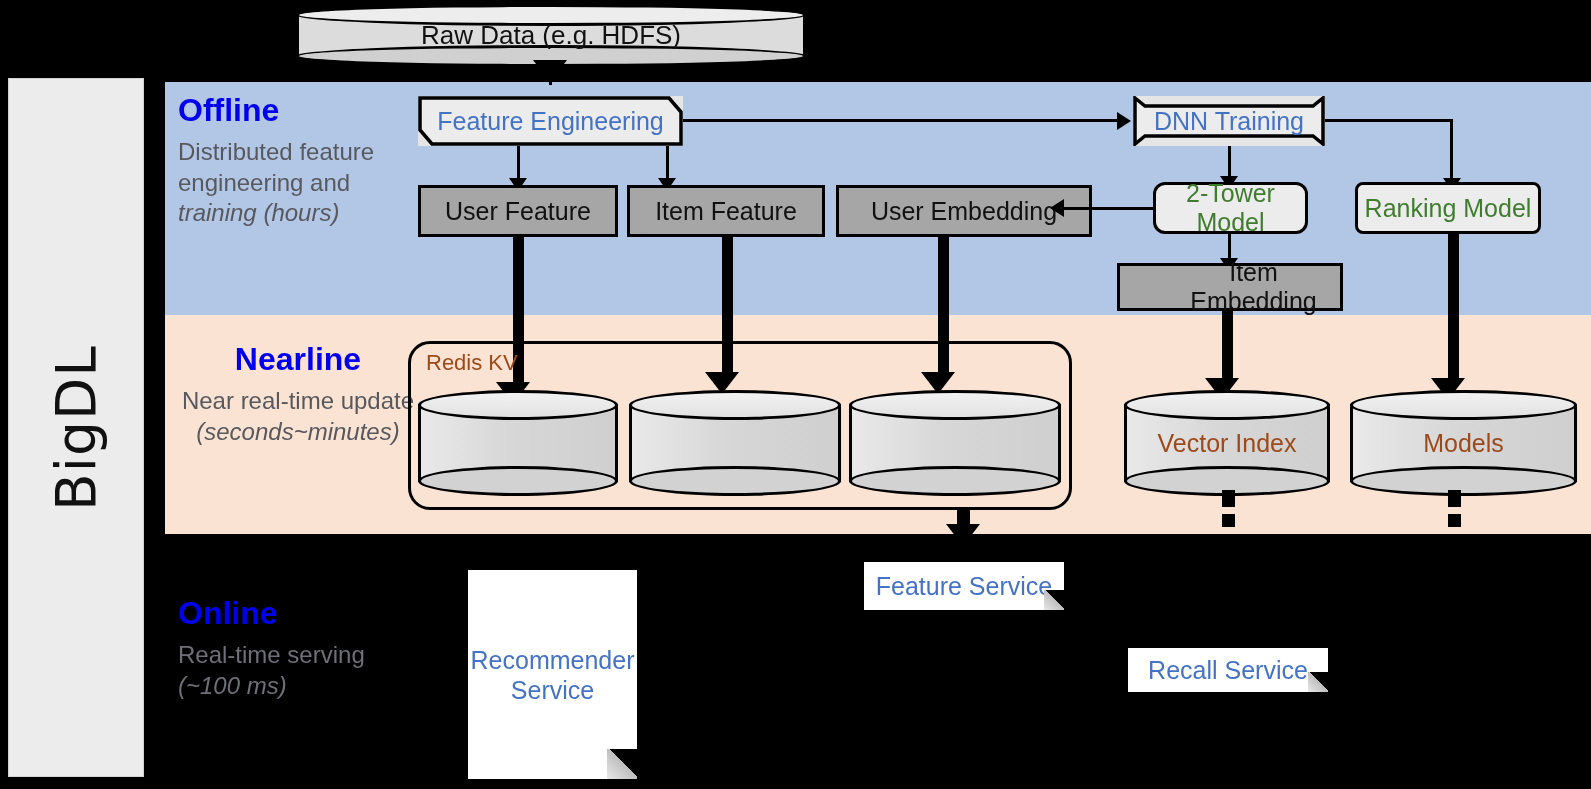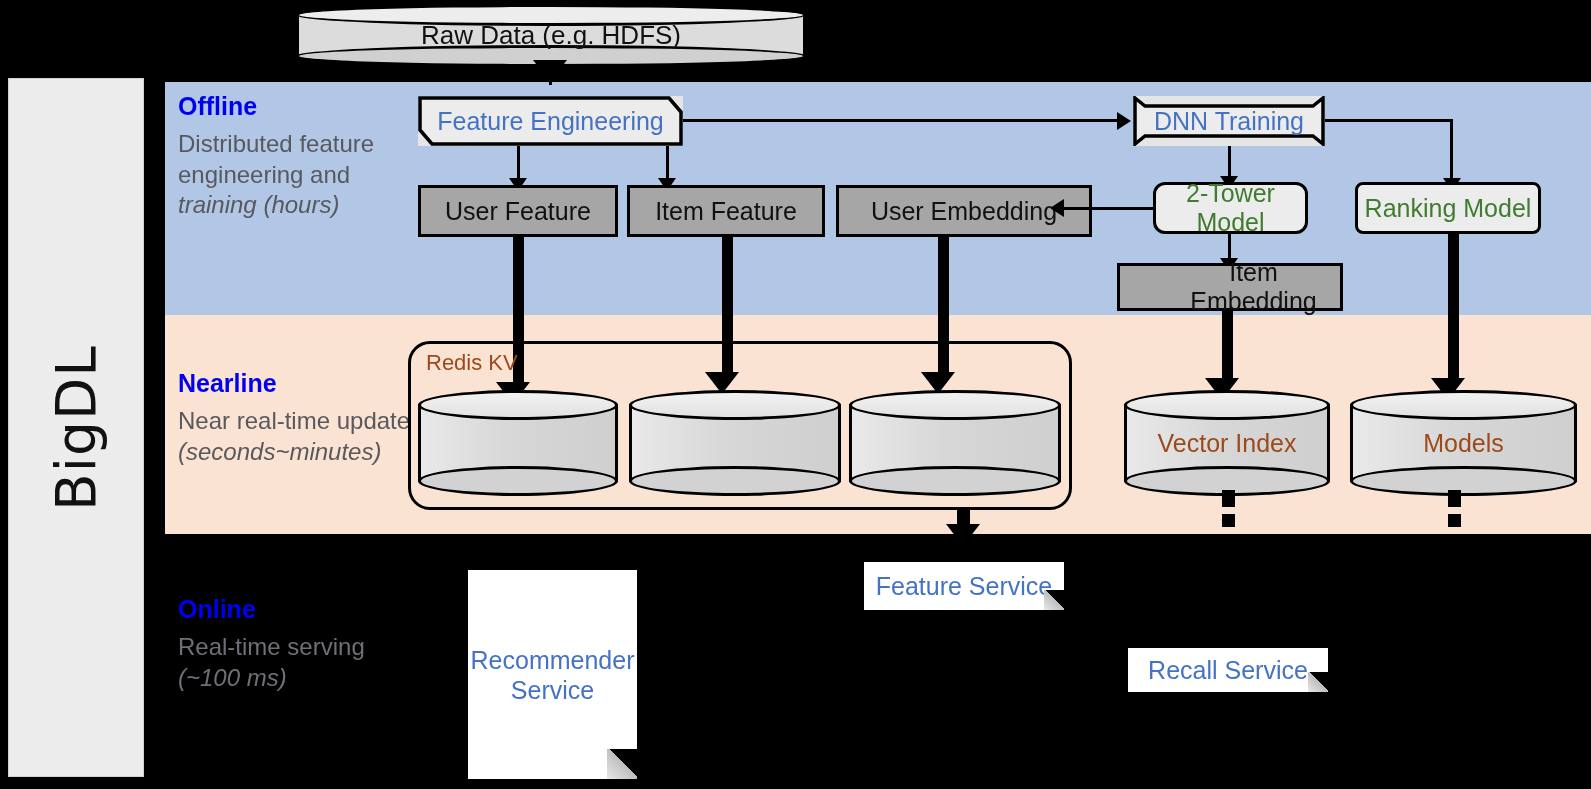--- a/index.html
+++ b/index.html
@@ -18,25 +18,25 @@
   
   #bigdl{position:absolute;left:8px;top:78px;width:134px;height:697px;
          background:#ececec;border:1px solid #d2d2d2;}
   #bigdl-label{position:absolute;left:0;top:0;width:134px;height:697px;
        display:flex;align-items:center;justify-content:center;}
   #bigdl-label span{writing-mode:vertical-rl;transform:rotate(180deg);
        font-size:55px;color:#111;letter-spacing:1px;font-family:"DejaVu Sans",sans-serif;}
 
   
   .cap{position:absolute;}
-  .cap .t{font-size:25px;color:#0000f0;font-weight:600;margin-bottom:8px;}
+  .cap .t{font-size:32px;color:#0000f0;font-weight:600;margin-bottom:8px;}
   .cap .d{font-size:24px;color:#58595e;line-height:1.28;}
   .cap .d i{font-style:italic;}
   #cap-offline{left:178px;top:92px;width:215px;}
-  #cap-nearline{left:178px;top:369px;width:240px;}
+  #cap-nearline{left:178px;top:341px;width:240px;text-align:center;}
   #cap-online{left:178px;top:595px;width:230px;}
   #cap-online .t{color:#0000f0;}
   #cap-online .d{color:#6f7077;}
 
   
   .node{position:absolute;box-sizing:border-box;display:flex;align-items:center;
         justify-content:center;text-align:center;line-height:1.15;}
 
   
   .greybox{background:#a6a6a6;border:3px solid #000;color:#111;font-size:25px;}

